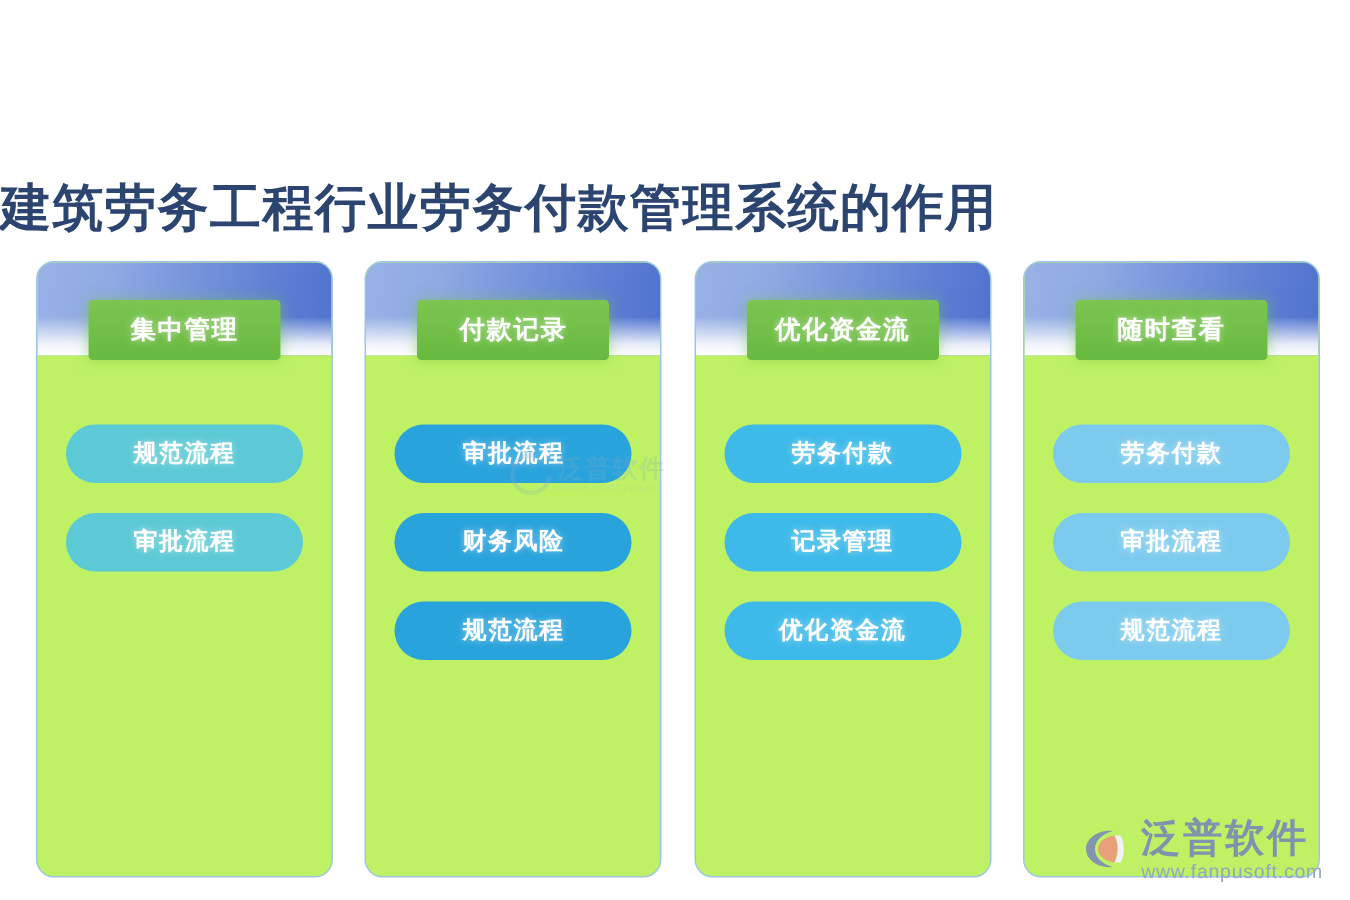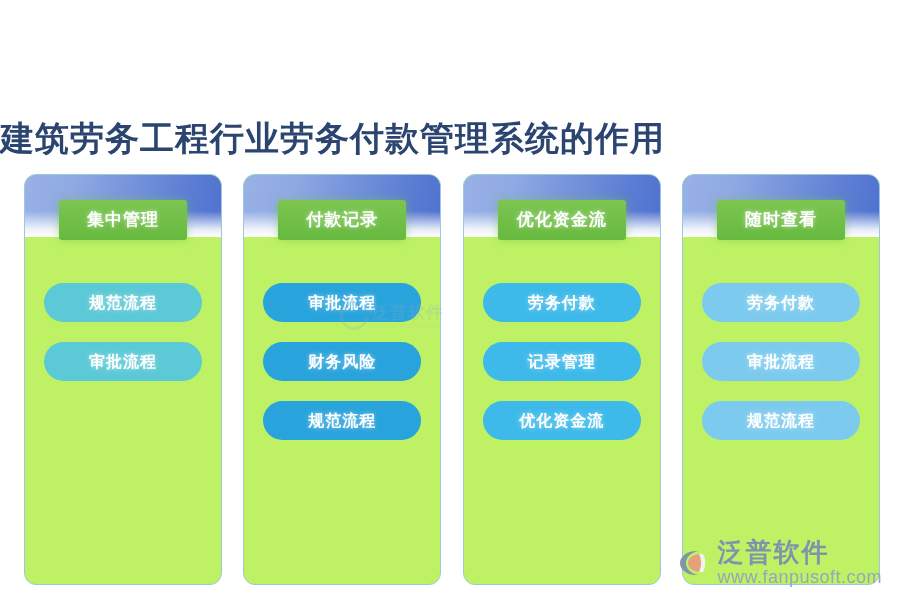--- a/index.html
+++ b/index.html
@@ -191,21 +191,21 @@
     align-items: flex-start;
   }
   .logo-cn {
     font-size: 26px;
     font-weight: bold;
     color: #7d93ae;
     letter-spacing: 2px;
     line-height: 1.05;
   }
   .logo-url {
-    font-size: 18px;
+    font-size: 13px;
     color: #93a7bd;
     letter-spacing: 0.5px;
     margin-top: 1px;
   }
 </style>
 </head>
 <body>
 
 <div id="infographic">
 

